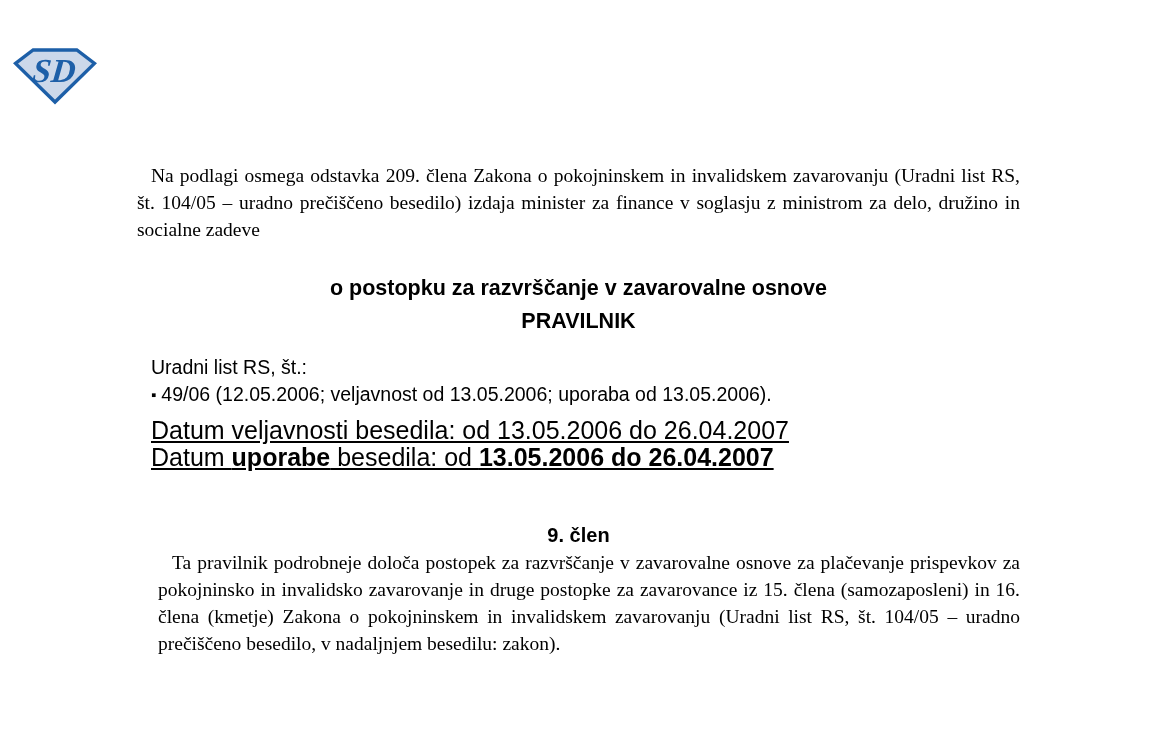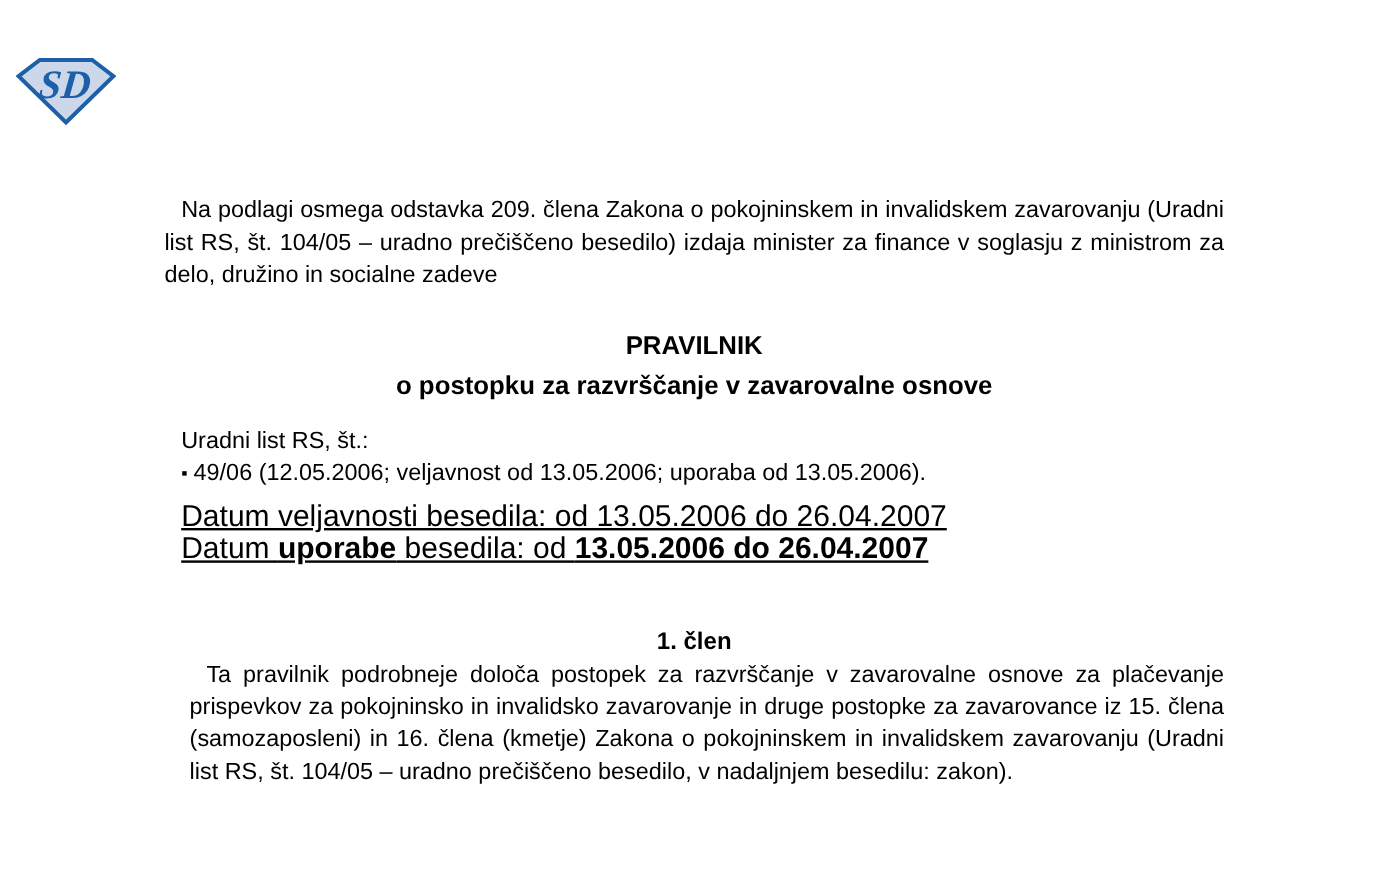--- a/index.html
+++ b/index.html
@@ -32,21 +32,21 @@
     left: 137px;
     top: 0;
     width: 883px;
   }
   .body-par {
     margin: 0;
     font-size: 19.5px;
     line-height: 27px;
     text-align: justify;
   }
-  .indent { text-indent: 14px; }
+  .indent { text-indent: 14px; font-family: Liberation Serif, serif; }
   .first-par { margin-top: 162px; }
   .title-block {
     margin-top: 29px;
     font-size: 21.5px;
     font-weight: bold;
     line-height: 33px;
     text-align: center;
   }
   .gazette-block {
     margin-top: 16px;
@@ -91,33 +91,33 @@
       <path d="M 3,20 L 24,4 L 76,4 L 97,20 L 50,66 Z" fill="#ccd8ea" stroke="#1d5fa8" stroke-width="4" stroke-linejoin="miter"></path>
       <text x="52" y="42" text-anchor="middle" font-family="Liberation Serif, serif" font-size="40" font-style="italic" font-weight="bold" fill="#1d5fa8" transform="skewX(-6)">SD</text>
     </svg>
   </div>
 
   <div class="content">
 
     <p class="body-par indent first-par">Na podlagi osmega odstavka 209. člena Zakona o pokojninskem in invalidskem zavarovanju (Uradni list RS, št. 104/05 – uradno prečiščeno besedilo) izdaja minister za finance v soglasju z ministrom za delo, družino in socialne zadeve</p>
 
     <div class="title-block">
+      <div>o postopku za razvrščanje v zavarovalne osnove</div>
       <div>PRAVILNIK</div>
-      <div>o postopku za razvrščanje v zavarovalne osnove</div>
     </div>
 
     <div class="gazette-block">
       <div>Uradni list RS, št.:</div>
       <div class="gazette-entry"><span class="bullet">▪</span><span>49/06 (12.05.2006; veljavnost od 13.05.2006; uporaba od 13.05.2006).</span></div>
     </div>
 
     <div class="validity-block">
       <div class="u">Datum veljavnosti besedila: od 13.05.2006 do 26.04.2007</div>
       <div class="u"><span>Datum </span><b>uporabe</b><span> besedila: od </span><b>13.05.2006 do 26.04.2007</b></div>
     </div>
 
-    <h3 class="article-heading">1. člen</h3>
+    <h3 class="article-heading">9. člen</h3>
 
     <p class="body-par indent article-body">Ta pravilnik podrobneje določa postopek za razvrščanje v zavarovalne osnove za plačevanje prispevkov za pokojninsko in invalidsko zavarovanje in druge postopke za zavarovance iz 15. člena (samozaposleni) in 16. člena (kmetje) Zakona o pokojninskem in invalidskem zavarovanju (Uradni list RS, št. 104/05 – uradno prečiščeno besedilo, v nadaljnjem besedilu: zakon).</p>
 
 
   </div>
 </div>
 
 </body></html>

